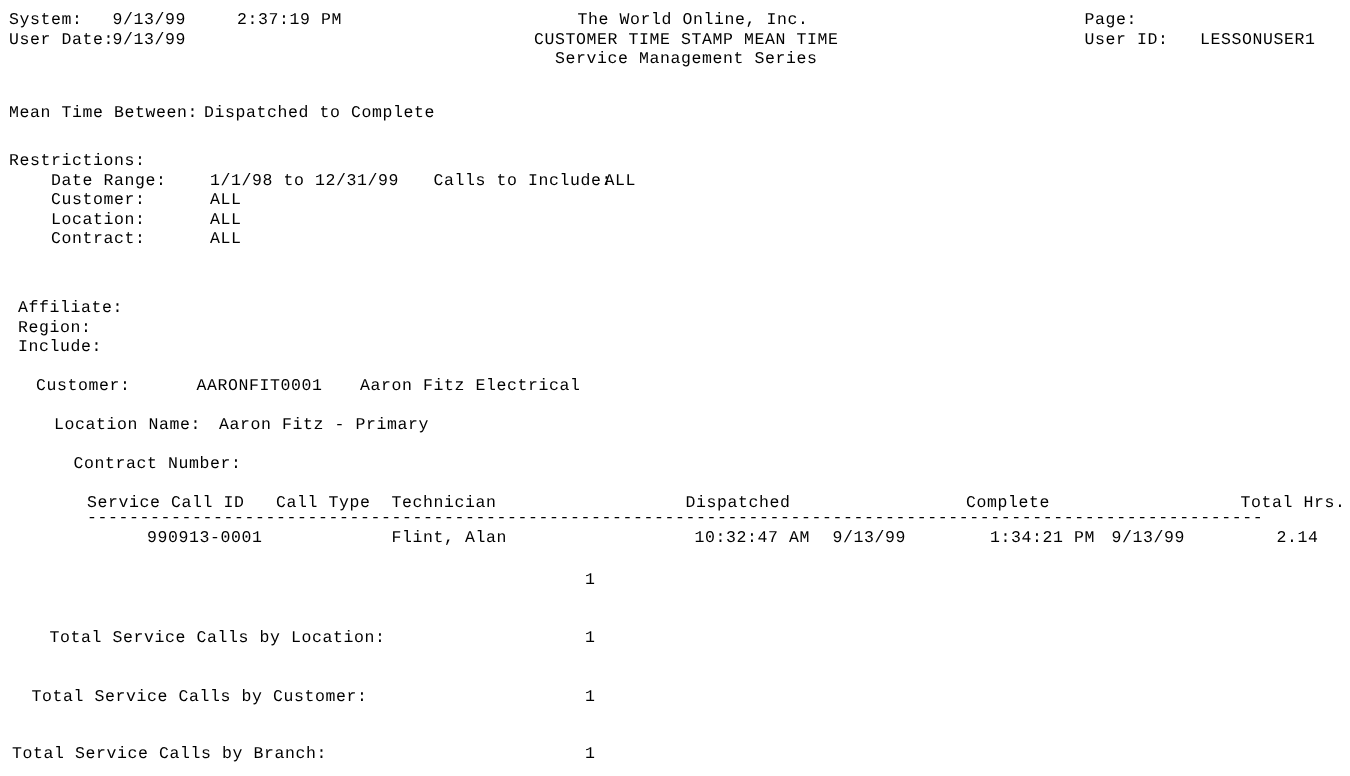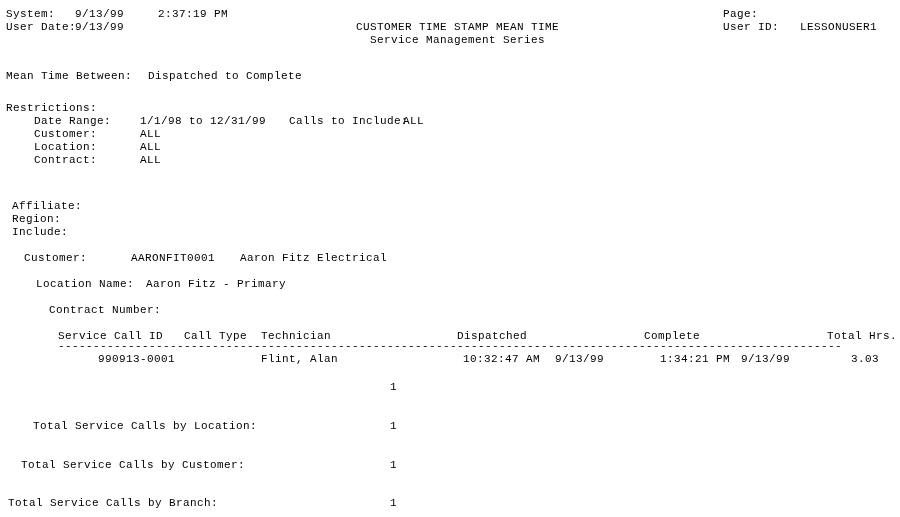--- a/index.html
+++ b/index.html
@@ -39,33 +39,34 @@
   }
 </style>
 </head>
 <body>
 
 <div id="report">
 
   <div class="seg" style="left:6px; top:8px;">System:</div>
   <div class="seg" style="left:75px; top:8px;">9/13/99</div>
   <div class="seg" style="left:158px; top:8px;">2:37:19 PM</div>
+  <div class="seg" style="left:385px; top:8px;">The World Online, Inc.</div>
   <div class="seg" style="left:723px; top:8px;">Page:</div>
   <div class="seg" style="left:800px; top:8px;"></div>
 
   <div class="seg" style="left:6px; top:21px;">User Date:</div>
   <div class="seg" style="left:75px; top:21px;">9/13/99</div>
   <div class="seg" style="left:356px; top:21px;">CUSTOMER TIME STAMP MEAN TIME</div>
   <div class="seg" style="left:723px; top:21px;">User ID:</div>
   <div class="seg" style="left:800px; top:21px;">LESSONUSER1</div>
 
   <div class="seg" style="left:370px; top:34px;">Service Management Series</div>
 
   <div class="seg" style="left:6px; top:70px;">Mean Time Between:</div>
-  <div class="seg" style="left:148px; top:70px;">Dispatched to Complete</div>
+  <div class="seg" style="left:136px; top:70px;">Dispatched to Complete</div>
 
   <div class="seg" style="left:6px; top:102px;">Restrictions:</div>
 
   <div class="seg" style="left:34px; top:115px;">Date Range:</div>
   <div class="seg" style="left:140px; top:115px;">1/1/98 to 12/31/99</div>
   <div class="seg" style="left:289px; top:115px;">Calls to Include:</div>
   <div class="seg" style="left:403px; top:115px;">ALL</div>
 
   <div class="seg" style="left:34px; top:128px;">Customer:</div>
   <div class="seg" style="left:140px; top:128px;">ALL</div>
@@ -104,21 +105,21 @@
 
   <div class="rule" style="left:58px; top:340px; width:836px;">----------------------------------------------------------------------------------------------------------------</div>
 
   <div class="seg" style="left:58px; top:353px;margin-left:40px;">990913-0001</div>
   <div class="seg" style="left:184px; top:353px;"></div>
   <div class="seg" style="left:261px; top:353px;">Flint, Alan</div>
   <div class="seg" style="left:463px; top:353px;">10:32:47 AM</div>
   <div class="seg" style="left:555px; top:353px;">9/13/99</div>
   <div class="seg" style="left:660px; top:353px;">1:34:21 PM</div>
   <div class="seg" style="left:741px; top:353px;">9/13/99</div>
-  <div class="seg" style="left:851px; top:353px;">3.03</div>
+  <div class="seg" style="left:851px; top:353px;">2.14</div>
 
   <div class="seg" style="left:390px; top:381px;">1</div>
 
   <div class="seg" style="left:33px; top:420px;">Total Service Calls by Location:</div>
   <div class="seg" style="left:390px; top:420px;">1</div>
 
   <div class="seg" style="left:21px; top:459px;">Total Service Calls by Customer:</div>
   <div class="seg" style="left:390px; top:459px;">1</div>
 
   <div class="seg" style="left:8px; top:497px;">Total Service Calls by Branch:</div>

